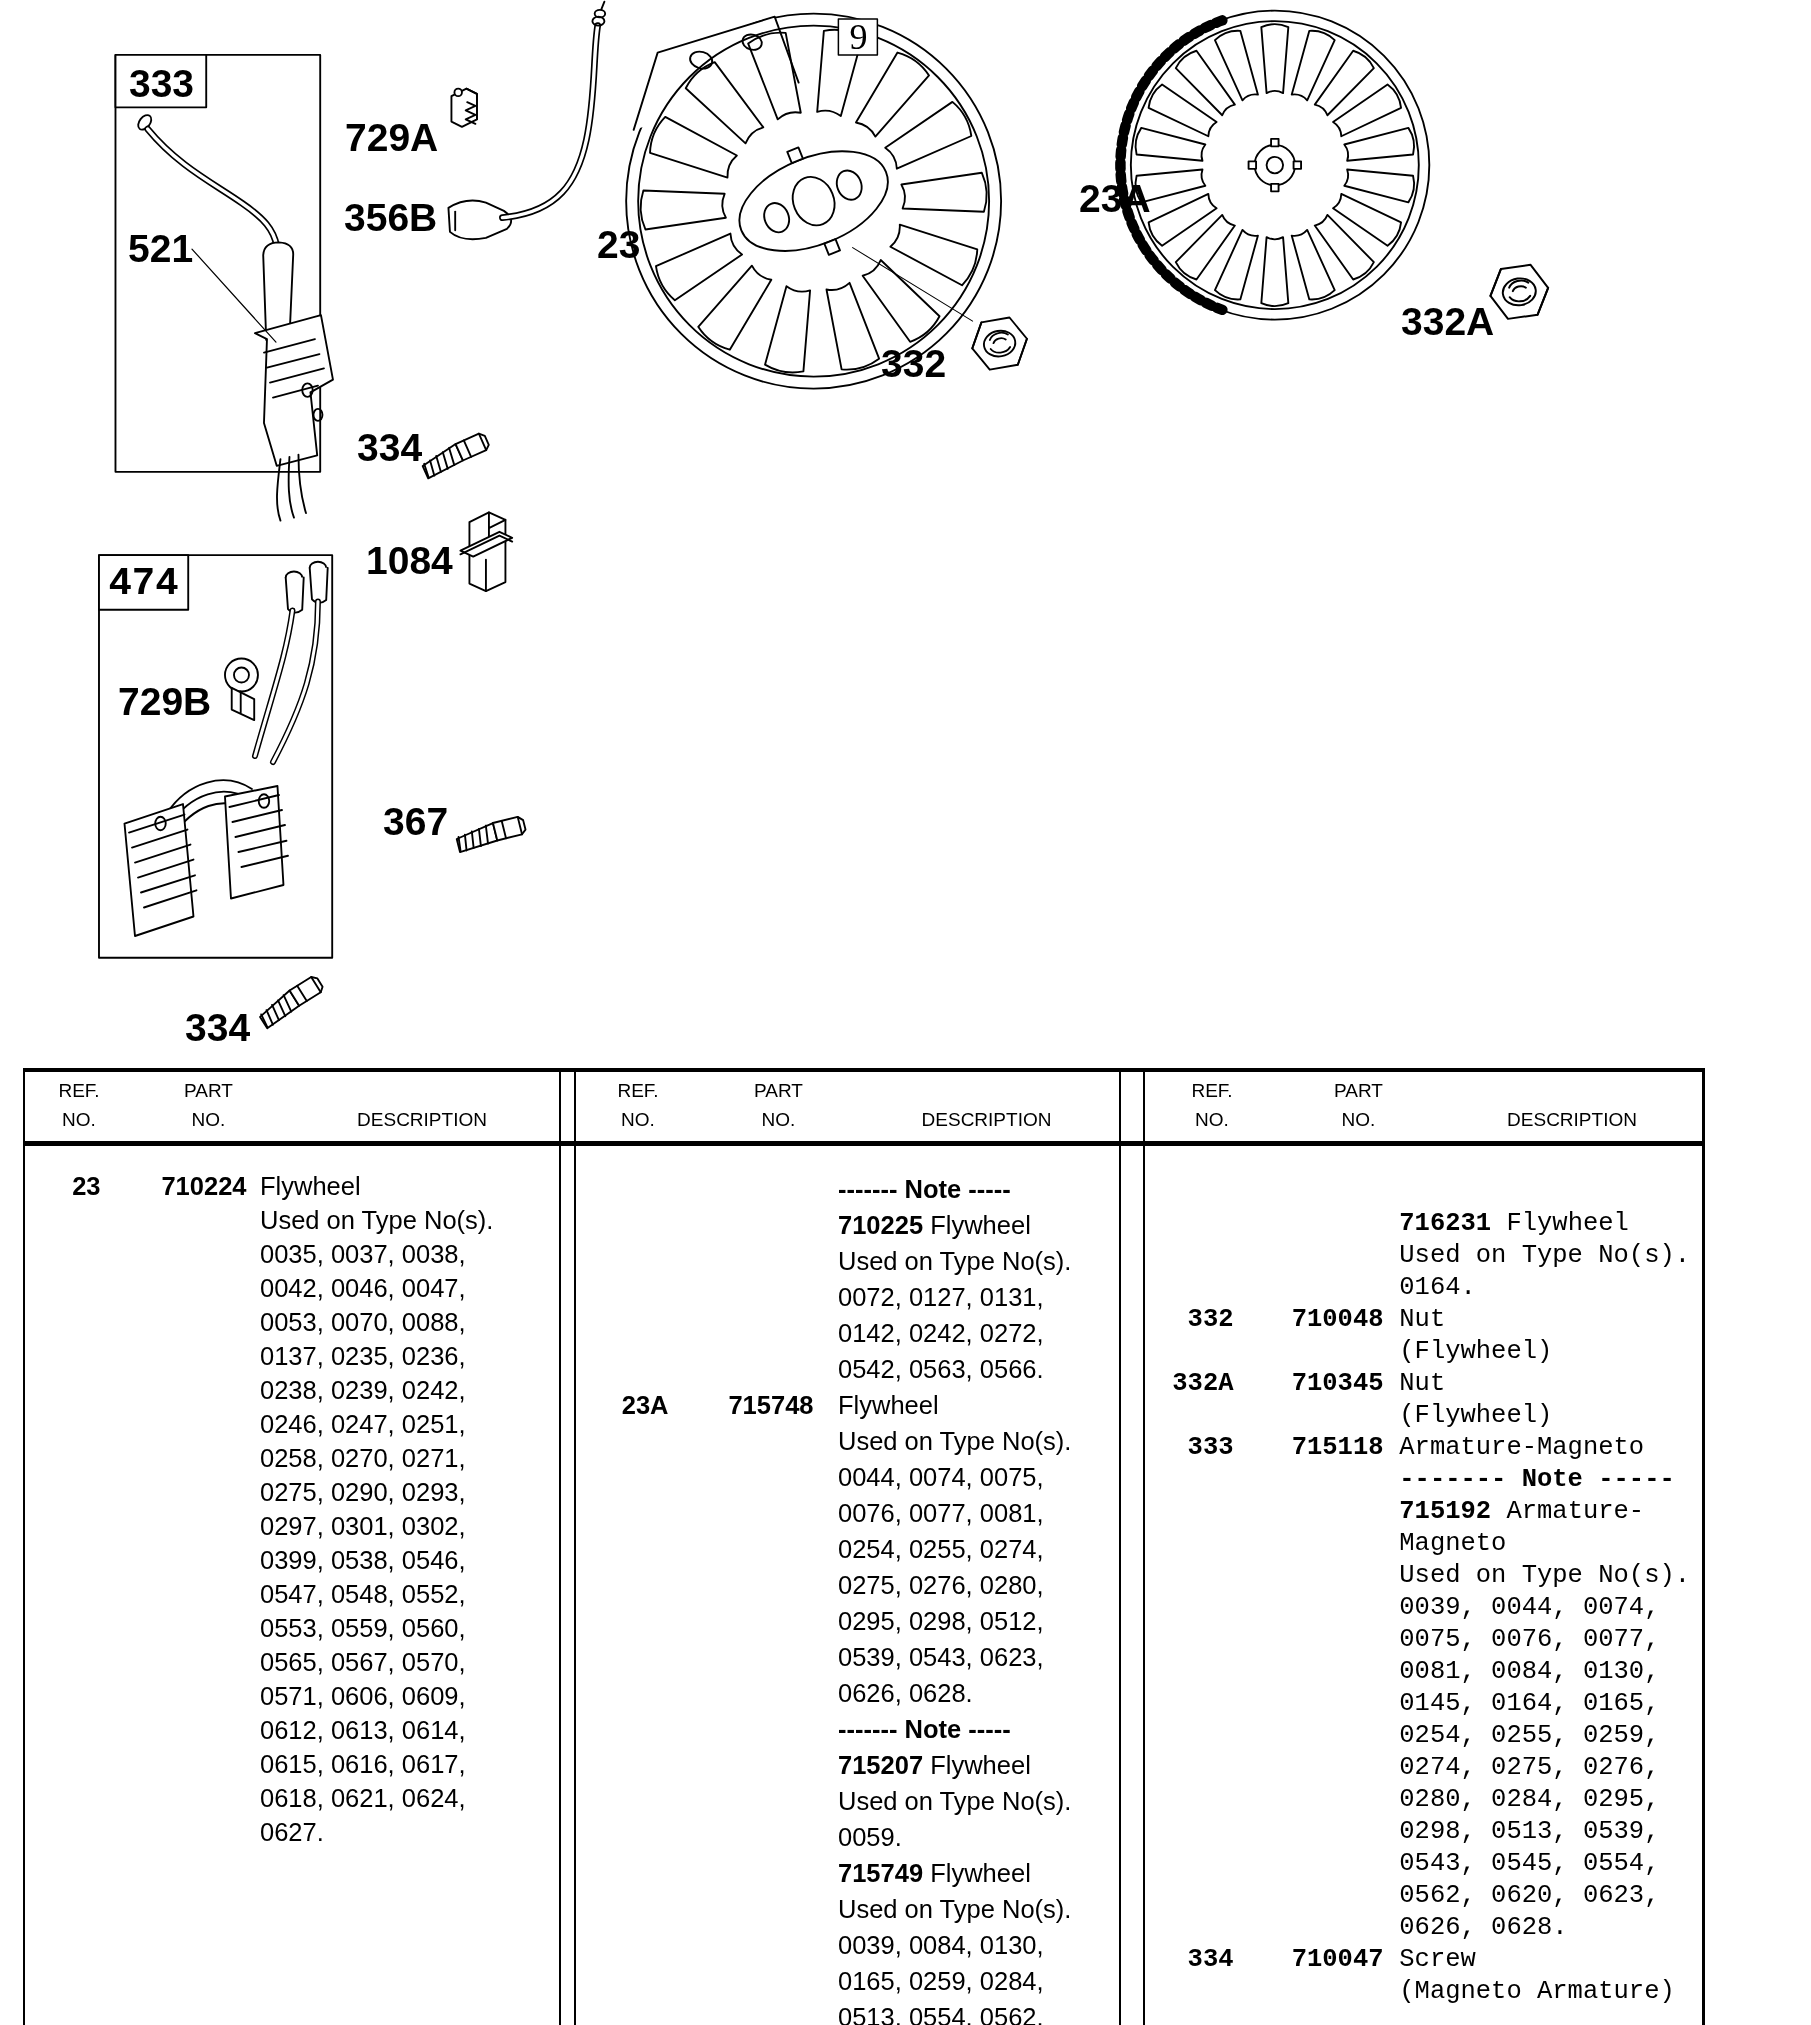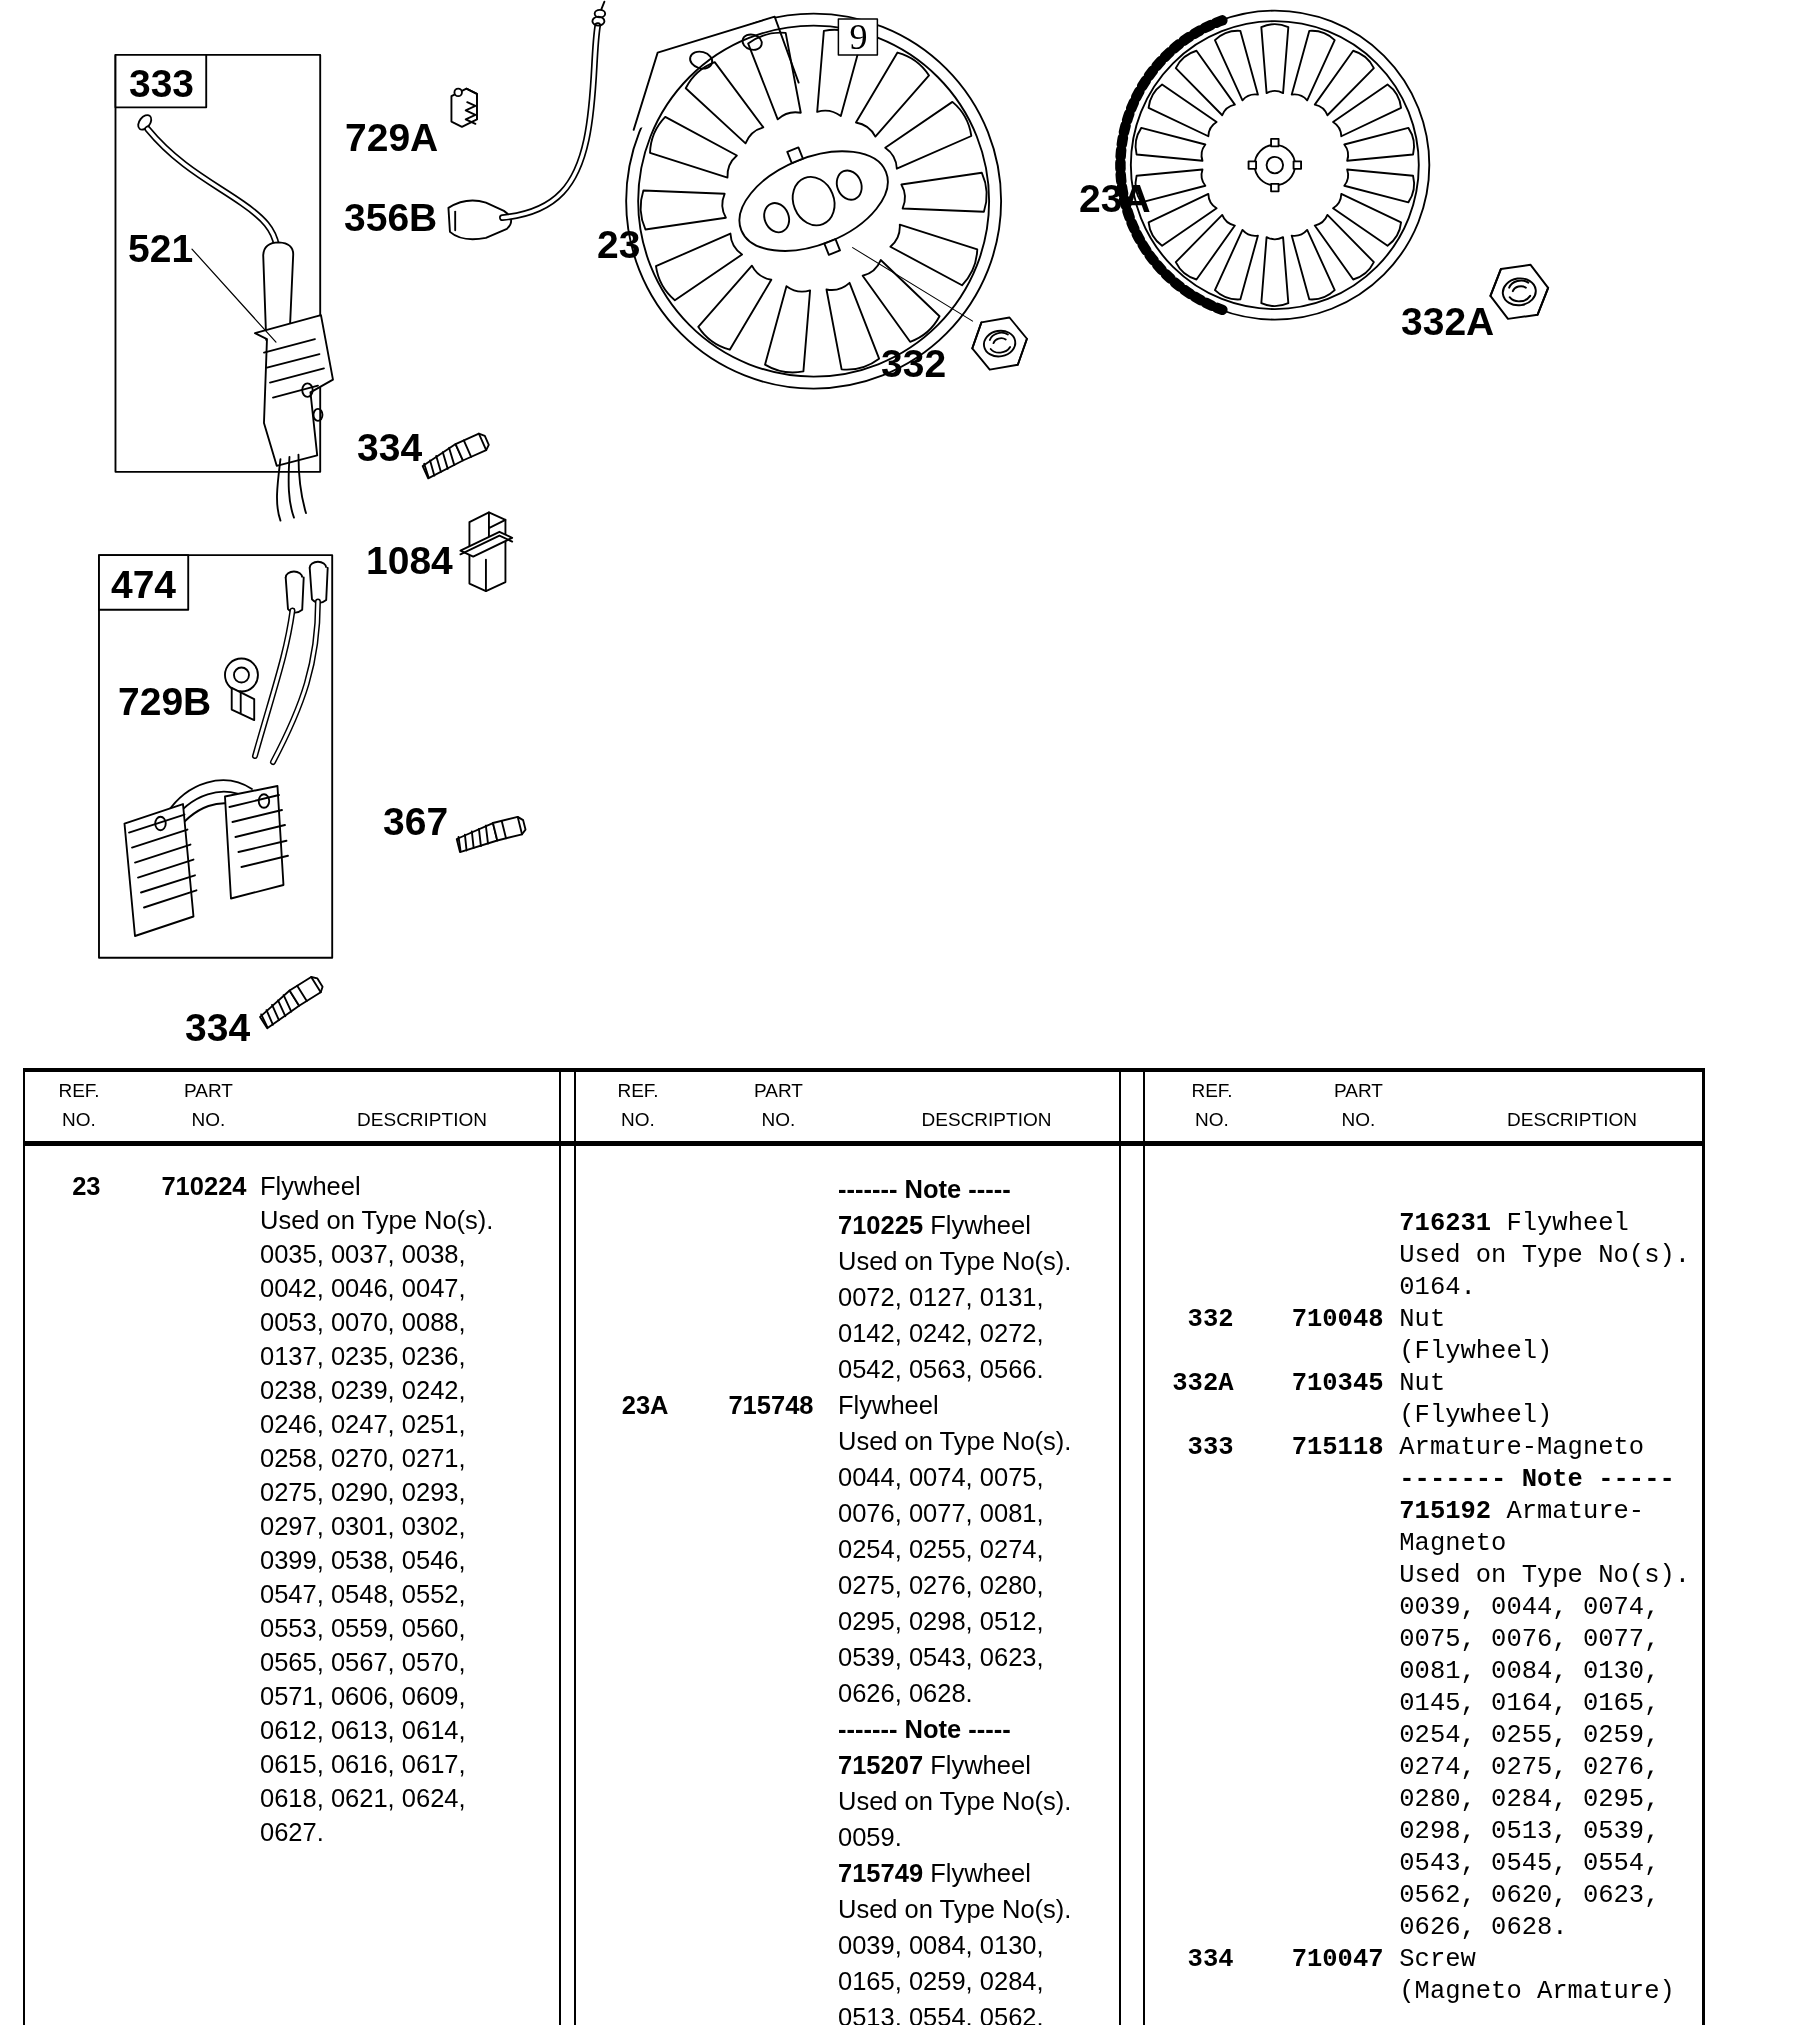--- a/index.html
+++ b/index.html
@@ -193,21 +193,21 @@
   <div class="lbl" style="left:128px;top:229px;">521</div>
   <div class="lbl" style="left:345px;top:92px;margin-top:26px;">729A</div>
   <div class="lbl" style="left:344px;top:198px;">356B</div>
   <div class="lbl" style="left:597px;top:225px;">23</div>
   <div class="pageref" style="left:839px;top:19px;width:39px;height:36px;">9</div>
   <div class="lbl" style="left:881px;top:344px;">332</div>
   <div class="lbl" style="left:1079px;top:179px;">23A</div>
   <div class="lbl" style="left:1401px;top:302px;">332A</div>
   <div class="lbl" style="left:357px;top:428px;">334</div>
   <div class="lbl" style="left:366px;top:541px;">1084</div>
-  <div class="lbl lbl-center" style="left:99px;top:565px;width:89px;">474</div>
+  <div class="lbl lbl-center" style="left:99px;top:565px;width:89px;font-family:Liberation Mono, monospace;">474</div>
   <div class="lbl" style="left:118px;top:682px;text-align:center;">729B</div>
   <div class="lbl" style="left:383px;top:802px;">367</div>
   <div class="lbl" style="left:185px;top:1008px;">334</div>
 
   <div class="rule" style="left:22.5px;top:1068px;width:1682px;height:3.8px;"></div>
   <div class="rule" style="left:22.5px;top:1141px;width:1682px;height:4.5px;"></div>
   <div class="rule" style="left:22.5px;top:1068px;width:2.3px;height:957px;"></div>
   <div class="rule" style="left:559px;top:1068px;width:2.3px;height:957px;"></div>
   <div class="rule" style="left:574px;top:1068px;width:2.3px;height:957px;"></div>
   <div class="rule" style="left:1119px;top:1068px;width:2.3px;height:957px;"></div>

